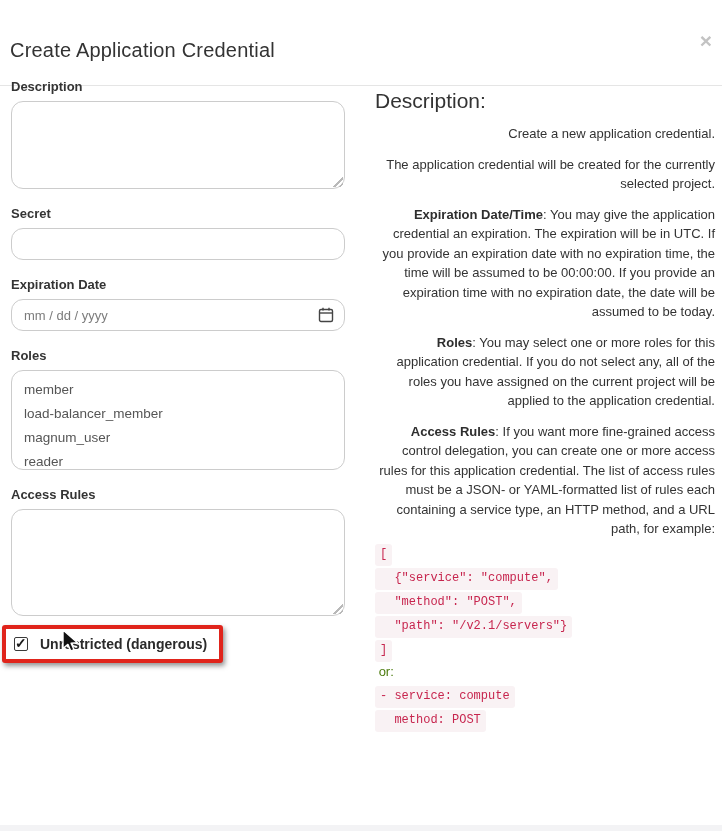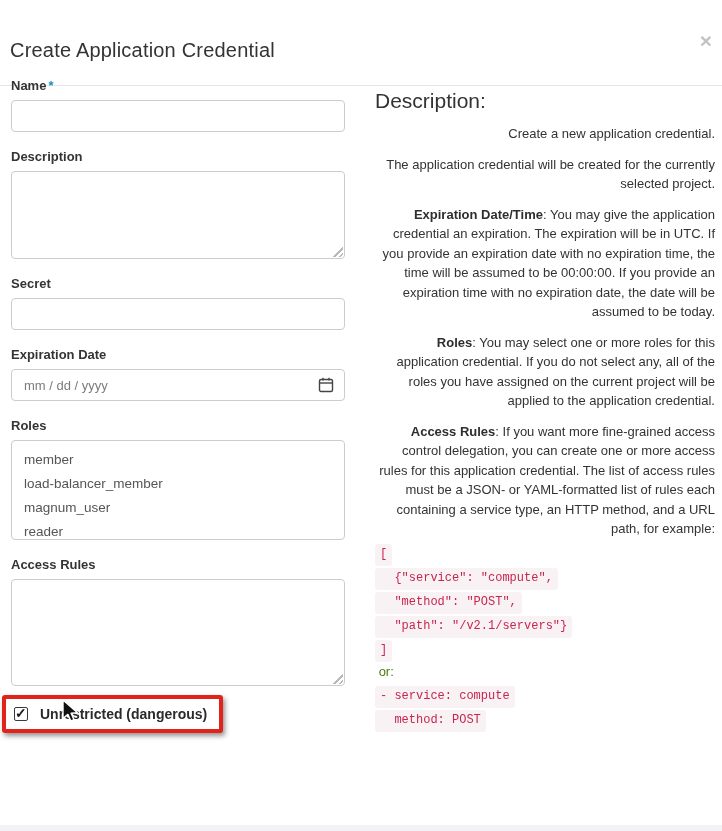--- a/index.html
+++ b/index.html
@@ -27,21 +27,21 @@
   
   .left-col { position: absolute; left: 11px; top: 62px; width: 334px; }
   .form-group { margin-top: 16px; }
   .form-group.tight { margin-top: 17px; }
   .control-label {
     display: block; font-size: 13px; font-weight: 700; color: #343434;
     margin-bottom: 7px;
   }
   .required-star { color: #1e8bc3; font-weight: 700; margin-left: 2px; }
   .text-input, .textarea-input, .listbox {
-    width: 100%; border: 1px solid #ccc; border-radius: 4px;
+    width: 100%; border: 1px solid #ccc; border-radius: 12px;
     font-family: "Liberation Sans", sans-serif; font-size: 13px; color: #555;
     background: #fff; outline: none;
   }
   .text-input { height: 32px; padding: 6px 12px; }
   .text-input::placeholder { color: #7c7c7c; opacity: 1; }
   .textarea-input { resize: none; padding: 6px 12px; display: block; }
   .ta-description { height: 88px; }
   .ta-access { height: 107px; }
   .ta-wrap { position: relative; }
   .resize-grip {
@@ -106,24 +106,20 @@
 
 <div class="page">
 
   <div class="modal-header">
     <h1 class="modal-title">Create Application Credential</h1>
     <button class="close-btn">×</button>
   </div>
 
   <form class="left-col">
 
-    <div class="form-group">
-      <label class="control-label"><span>Name</span><span class="required-star">*</span></label>
-      <input class="text-input" type="text" value="" style="">
-    </div>
 
     <div class="form-group tight">
       <label class="control-label">Description</label>
       <div class="ta-wrap">
         <textarea class="textarea-input ta-description" value="" style=""></textarea>
         <span class="resize-grip"></span>
       </div>
     </div>
 
     <div class="form-group tight">

